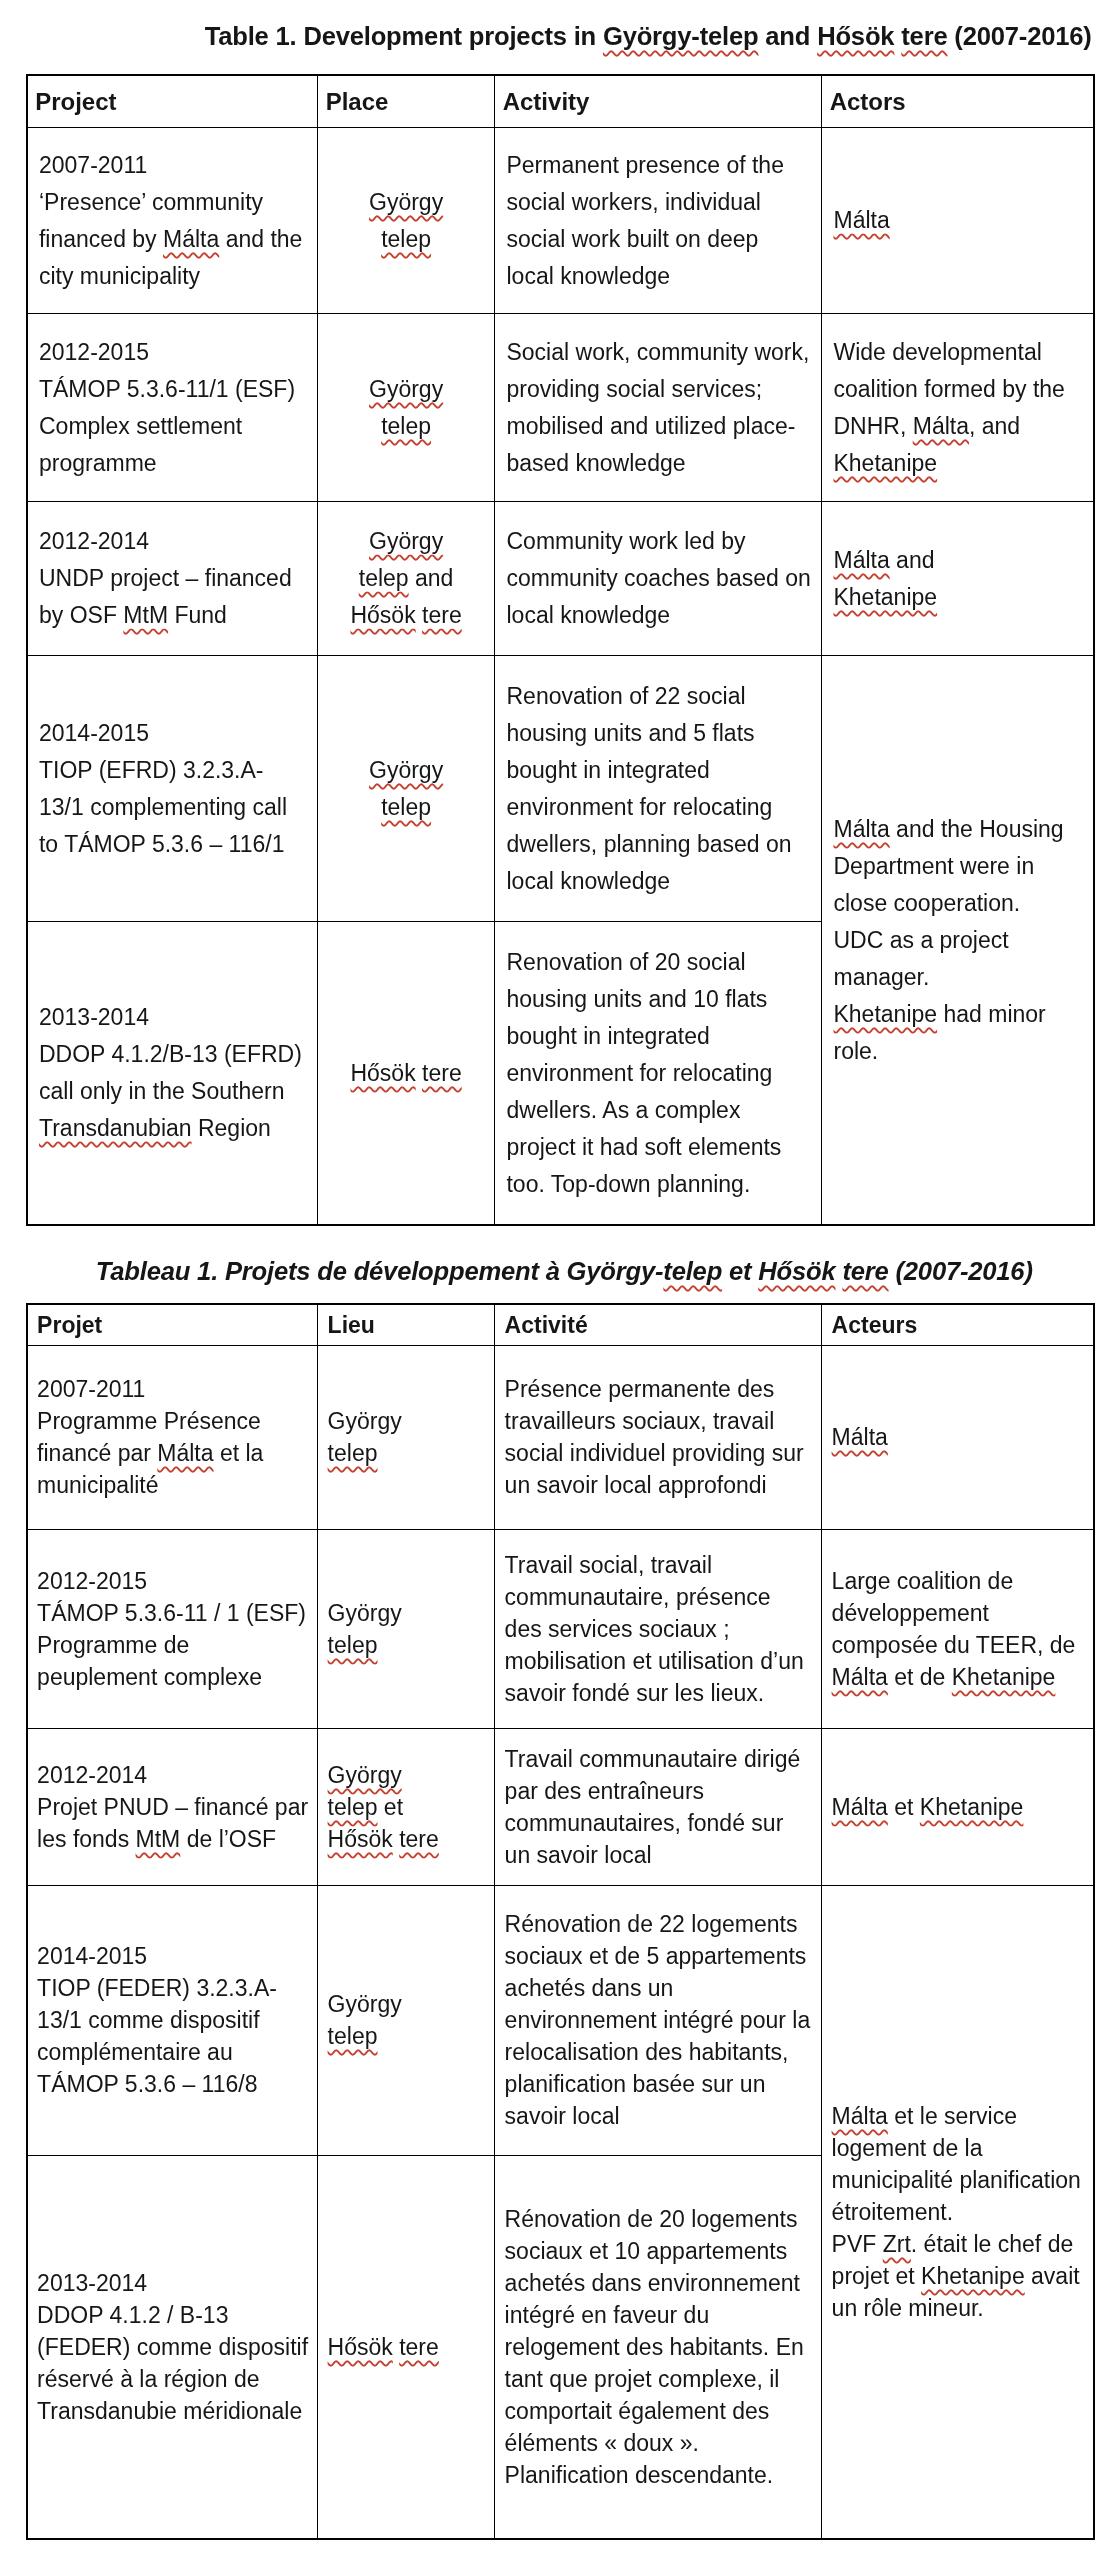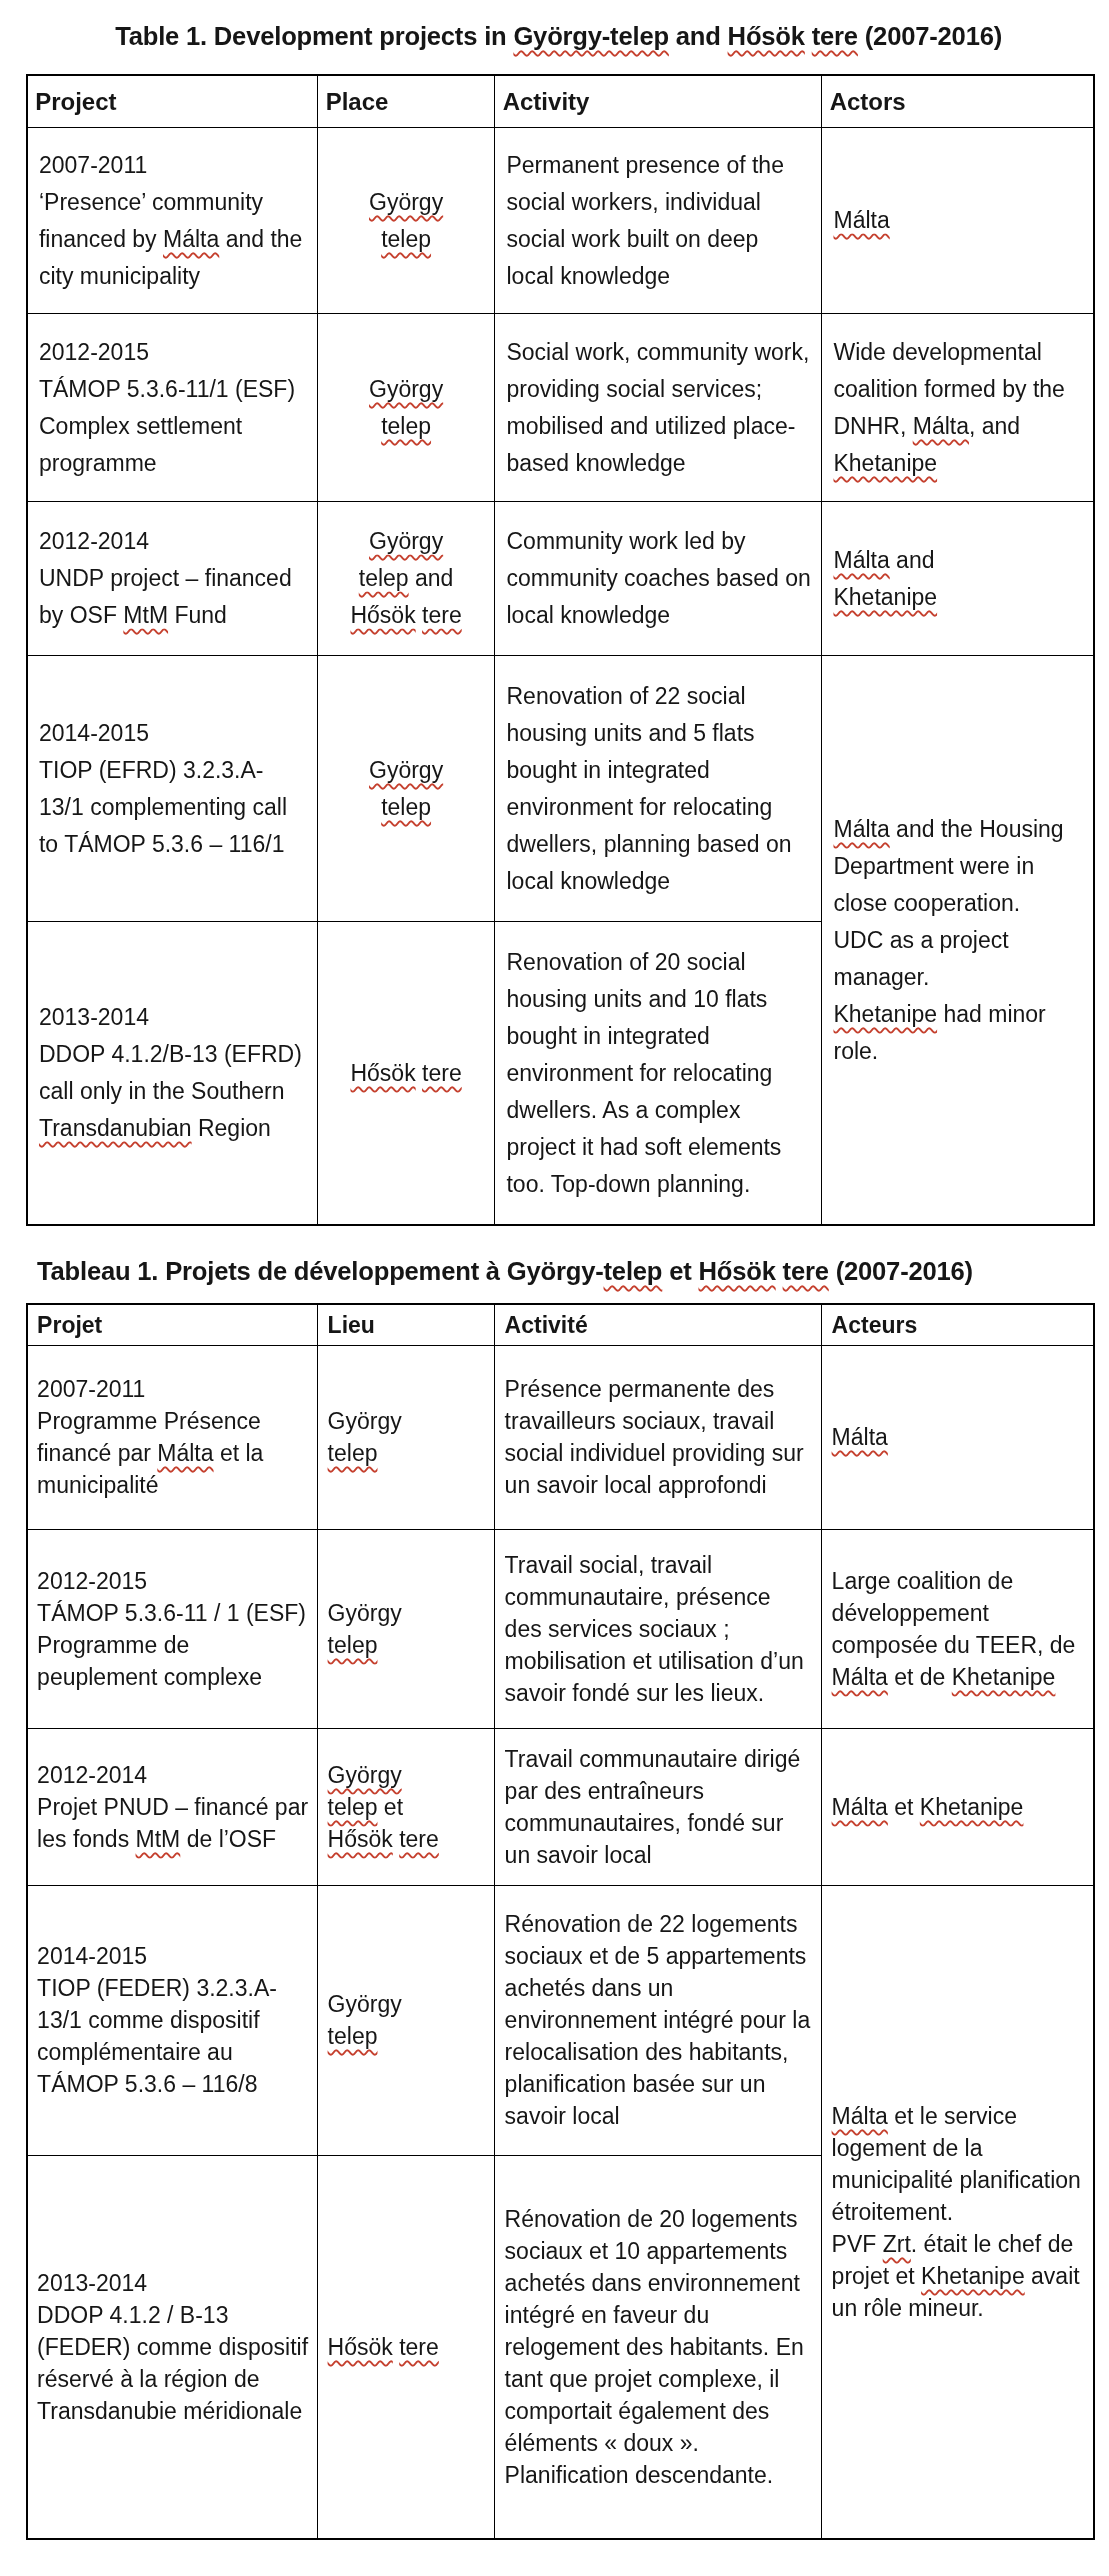--- a/index.html
+++ b/index.html
@@ -13,22 +13,22 @@
   body{
     width:1110px;height:2576px;overflow:hidden;
     font-family:"Liberation Sans","DejaVu Sans",sans-serif;
     color:var(--tx);
   }
   .page{width:1110px;padding:11.4px 0 0 25.6px;}
   .doc-title{
     font-size:25.6px;font-weight:bold;line-height:34px;
     width:1066px;letter-spacing:-0.2px;
   }
-  .t-center{text-align:center;margin:7.6px 0 21px 0;}
-  .t-left{text-align:left;margin:28px 0 15px 0;padding-left:11.4px;}
+  .t-center{text-align:right;margin:7.6px 0 21px 0;}
+  .t-left{text-align:center;margin:28px 0 15px 0;padding-left:11.4px;font-style:italic;}
   table.tbl{
     width:1066px;table-layout:fixed;border-collapse:collapse;
     border:2.8px solid var(--bd);
   }
   .tbl th,.tbl td{
     border:1.9px solid var(--bd);
     vertical-align:middle;
     word-wrap:break-word;
   }
   

